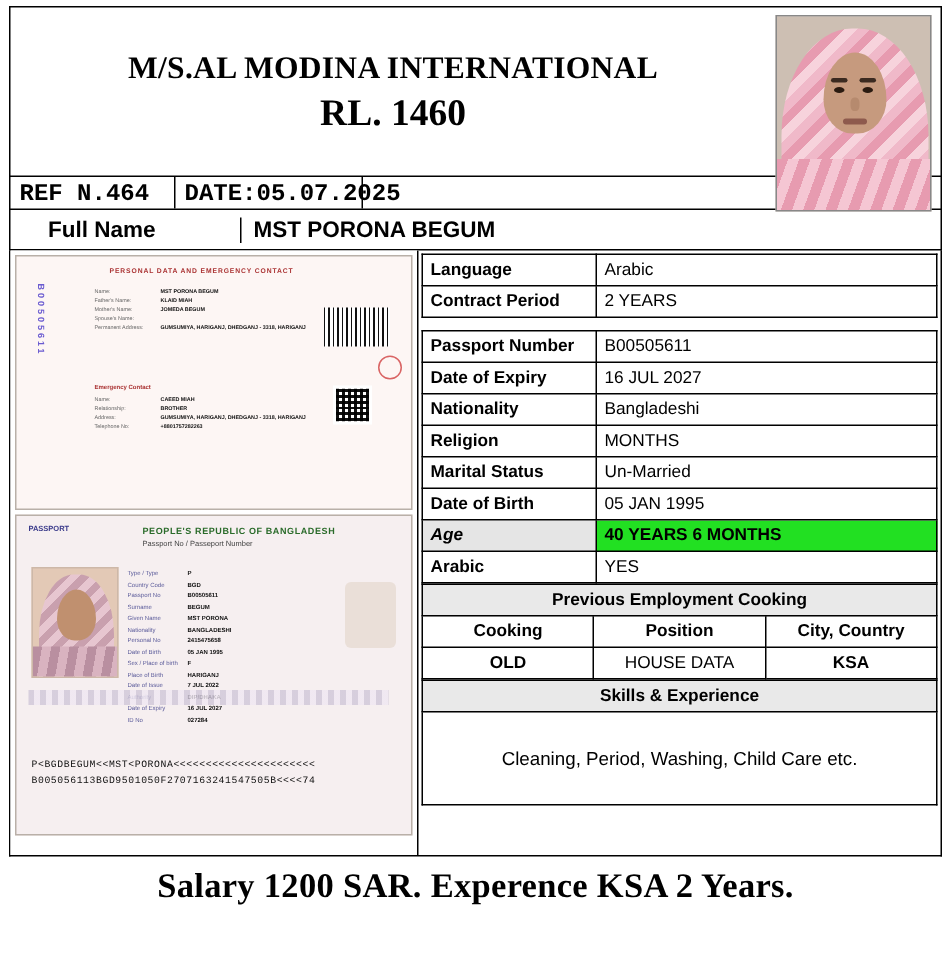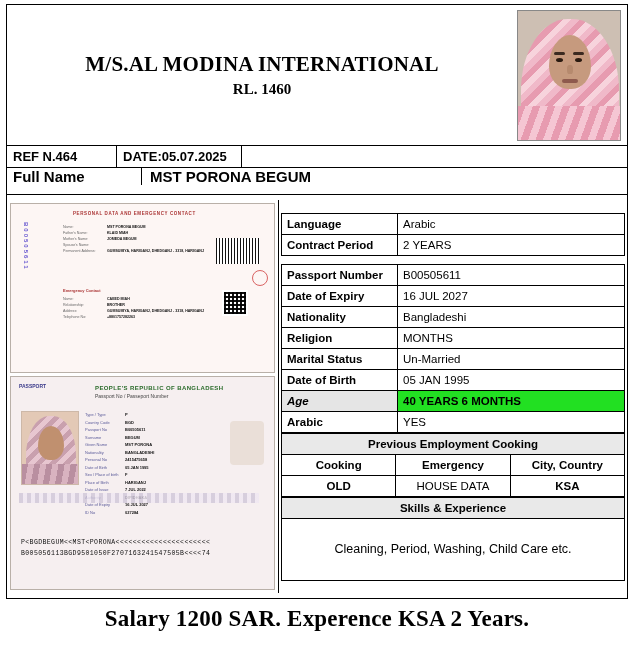--- a/index.html
+++ b/index.html
@@ -15,21 +15,21 @@
   .page {
     width: 634px;
     height: 653px;
     position: relative;
     padding: 4px 6px 0 6px;
   }
 
   
   .header {
     border: 1.5px solid #000;
-    height: 142px;
+    height: 114px;
     display: flex;
     position: relative;
   }
   .header-title {
     flex: 1;
     display: flex;
     flex-direction: column;
     align-items: center;
     justify-content: center;
     padding-right: 110px;
@@ -37,21 +37,21 @@
   .header-title .line1 {
     font-family: "Liberation Serif", serif;
     font-weight: bold;
     font-size: 21px;
     letter-spacing: 0.2px;
     text-align: center;
   }
   .header-title .line2 {
     font-family: "Liberation Serif", serif;
     font-weight: bold;
-    font-size: 15px;
+    font-size: 25px;
     text-align: center;
     margin-top: 4px;
   }
   .photo-box {
     position: absolute;
     right: 6px;
     top: 5px;
     width: 104px;
     height: 131px;
     border: 1px solid #888;
@@ -99,35 +99,37 @@
     display: flex;
     border: 1.5px solid #000;
     border-top: none;
     height: 22px;
     align-items: stretch;
   }
   .ref-cell {
     display: flex;
     align-items: center;
     padding: 0 6px;
-    font-size: 13px;
-    font-weight: bold;
+    font-size: 16px;
+    font-weight: bold;
+    font-family: Liberation Mono, monospace;
   }
   .ref-cell.b-right { border-right: 1.5px solid #000; }
   .ref-cell.w1 { width: 110px; }
   .ref-cell.w2 { width: 125px; }
   .ref-cell.grow { flex: 1; }
 
   
   .name-row {
     display: flex;
     border: 1.5px solid #000;
     border-top: none;
     height: 27px;
-    align-items: flex-start;
+    align-items: center;
+    padding-left: 19px;
   }
   .name-label {
     width: 135px;
     display: flex;
     align-items: center;
     padding-left: 6px;
     font-size: 15px;
     font-weight: bold;
     border-right: 1.5px solid #000;
   }
@@ -139,21 +141,20 @@
     font-size: 15px;
     font-weight: bold;
   }
 
   
   .body-wrap {
     display: flex;
     border: 1.5px solid #000;
     border-top: none;
     height: 404px;
-    align-items: center;
   }
   .left-col {
     width: 272px;
     border-right: 1.5px solid #000;
     padding: 3px;
     display: flex;
     flex-direction: column;
     gap: 3px;
     background: #fff;
   }
@@ -521,21 +522,21 @@
         </tbody>
       </table>
 
       <table class="t">
         <tbody>
           <tr>
             <td class="section" colspan="3">Previous Employment Cooking</td>
           </tr>
           <tr>
             <td class="colhead" style="width:95px">Cooking</td>
-            <td class="colhead" style="width:92px">Emergency</td>
+            <td class="colhead" style="width:92px">Position</td>
             <td class="colhead">City, Country</td>
           </tr>
           <tr>
             <td class="center tall">OLD</td>
             <td class="tall sub">HOUSE DATA</td>
             <td class="center tall">KSA</td>
           </tr>
         </tbody>
       </table>
 

